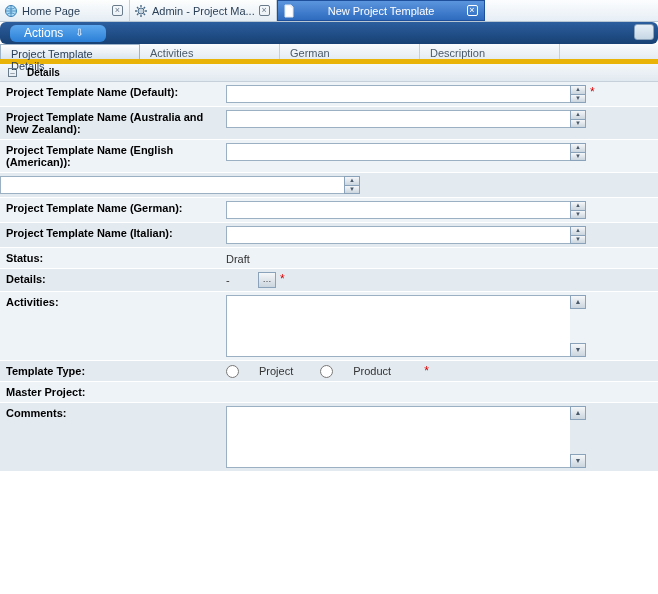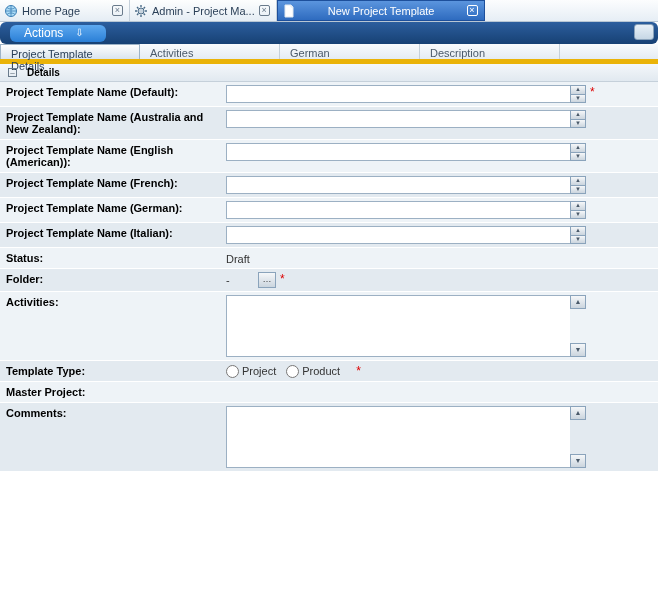--- a/index.html
+++ b/index.html
@@ -46,21 +46,21 @@
 .spin-btn:first-child { border-bottom: none; }
 .required { color: #d00; font-size: 12px; }
 
 .multi-input { display: flex; width: 360px; }
 .multi-input .text-area { flex: 1; height: 62px; background: #fff; border: 1px solid #9cb0c3; border-right: none; }
 .multi-btns { display: flex; flex-direction: column; justify-content: space-between; }
 .multi-btn { width: 16px; height: 14px; background: linear-gradient(#f5f7f9,#cbd5de); border: 1px solid #8aa3bb; font-size: 7px; line-height: 12px; text-align: center; color: #4a5a6a; cursor: pointer; }
 
 .browse-btn { width: 18px; height: 16px; background: linear-gradient(#f5f7f9,#cbd5de); border: 1px solid #8aa3bb; font-size: 9px; text-align: center; cursor: pointer; line-height: 13px; }
 
-.radio-group { display: flex; align-items: center; gap: 2px; }
+.radio-group { display: flex; align-items: center; gap: 19px; }
 .radio-group input { margin: 0 1px 0 0; }
 .radio-group label { margin-right: 8px; }
 
 .static-value { padding-top: 2px; }
 </style>
 </head>
 <body>
 
 <div class="top-tabs">
   <div class="top-tab">
@@ -152,21 +152,20 @@
         <div class="text-field"></div>
         <div class="spin-btns">
             <div class="spin-btn">▲</div>
             <div class="spin-btn">▼</div>
           </div>
       </div>
     </div>
   </div>
 
   <div class="form-row">
-    <div class="form-label">Project Template Name (French):</div>
     <div class="form-value">
       <div class="spin-input">
         <div class="text-field"></div>
         <div class="spin-btns">
             <div class="spin-btn">▲</div>
             <div class="spin-btn">▼</div>
           </div>
       </div>
     </div>
   </div>
@@ -199,21 +198,21 @@
 
 
   <div class="form-row">
     <div class="form-label">Status:</div>
     <div class="form-value">
         <span class="static-value">Draft</span>
       </div>
   </div>
 
   <div class="form-row">
-    <div class="form-label">Folder:</div>
+    <div class="form-label">Details:</div>
     <div class="form-value">
       <span class="static-value" style="width:28px">-</span>
       <div class="browse-btn">…</div>
       <span class="required">*</span>
     </div>
   </div>
 
   <div class="form-row">
     <div class="form-label">Activities:</div>
     <div class="form-value">

